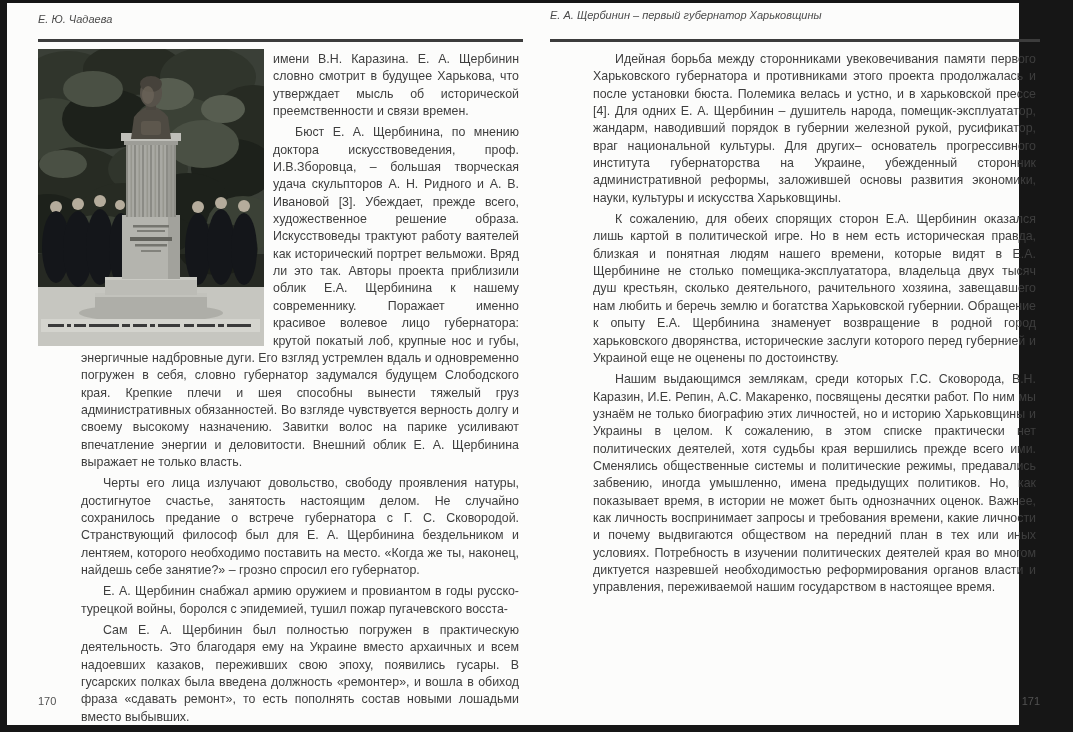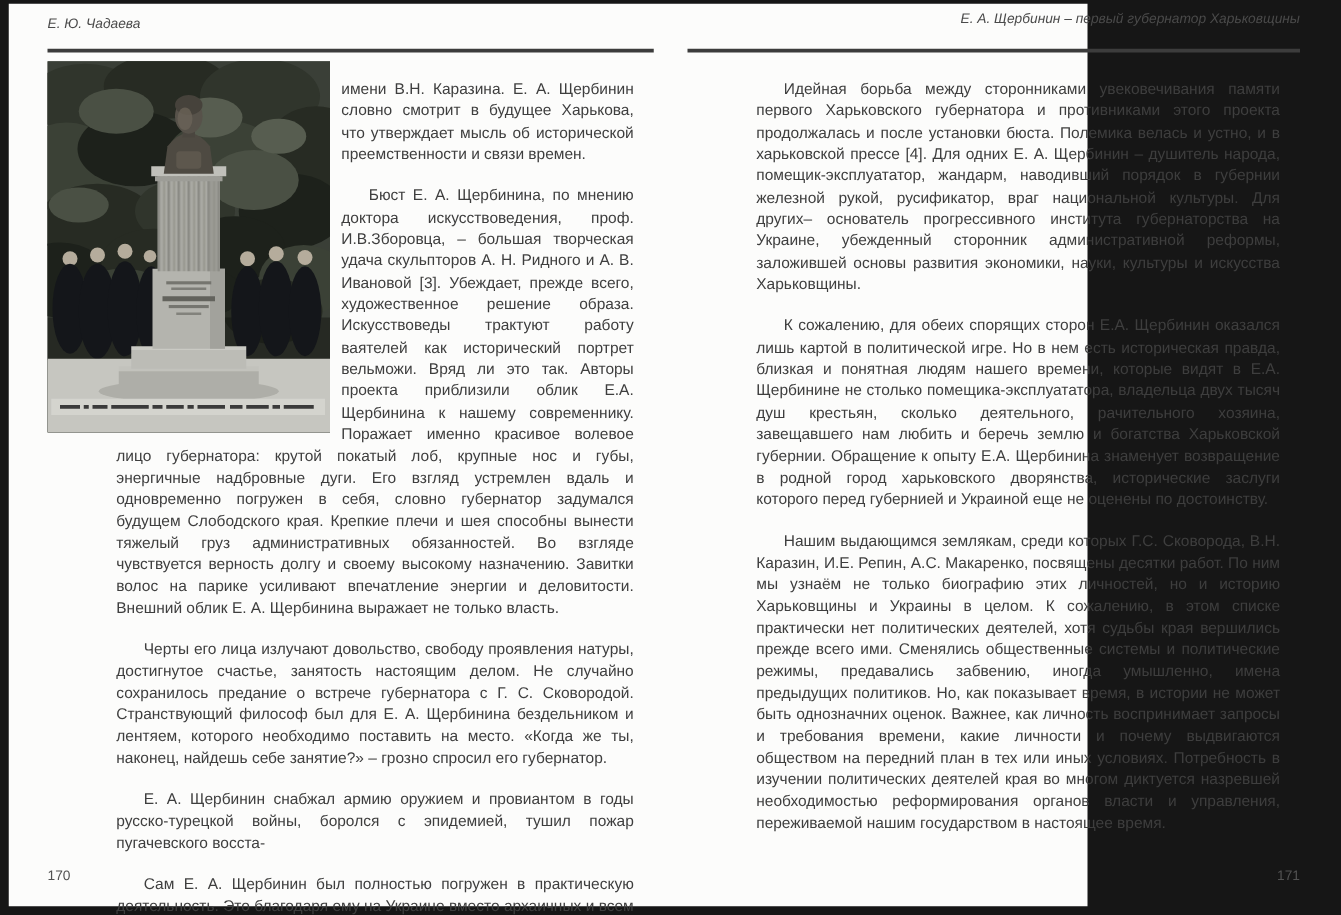--- a/index.html
+++ b/index.html
@@ -3,44 +3,44 @@
 <meta charset="utf-8">
 <style>
   html,body{margin:0;padding:0;}
   body{
     width:1073px;height:732px;position:relative;
     background:#161616;
     font-family:"Liberation Sans", sans-serif;
     overflow:hidden;
   }
   .spread{
-    position:absolute;left:7px;top:3px;width:863px;height:722px;
+    position:absolute;left:7px;top:3px;width:1012px;height:722px;
     background:#fcfcfb;
   }
   
   .hdr{
     position:absolute;top:10px;
     font-style:italic;font-size:11px;line-height:13px;color:#4a4a4a;
   }
   .hdr-left{left:31px;}
-  .hdr-right{left:543px;width:490px;text-align:right;top:6px;}
+  .hdr-right{left:543px;width:490px;top:6px;}
   .rule{
     position:absolute;top:36px;height:3px;background:#3c3c3c;
   }
   .rule-left{left:31px;width:485px;}
   .rule-right{left:543px;width:490px;}
   
   .col{
     position:absolute;top:44px;
     font-size:12.4px;line-height:17.35px;color:#3e3e3e;
     text-align:justify;
   }
   .col-left{left:31px;width:485px;}
   .col-right{left:543px;width:490px;}
-  .para{margin:16px;padding-left:39px;}
+  .para{margin:4px;padding-left:39px;}
   .para.indent{text-indent:22px;}
   
   .photo{
     float:left;width:226px;height:297px;
     margin:2px 9px 3px 0;
     background:#3a3f37;
   }
   .photo svg{display:block;width:226px;height:297px;}
   
   .pageno{

